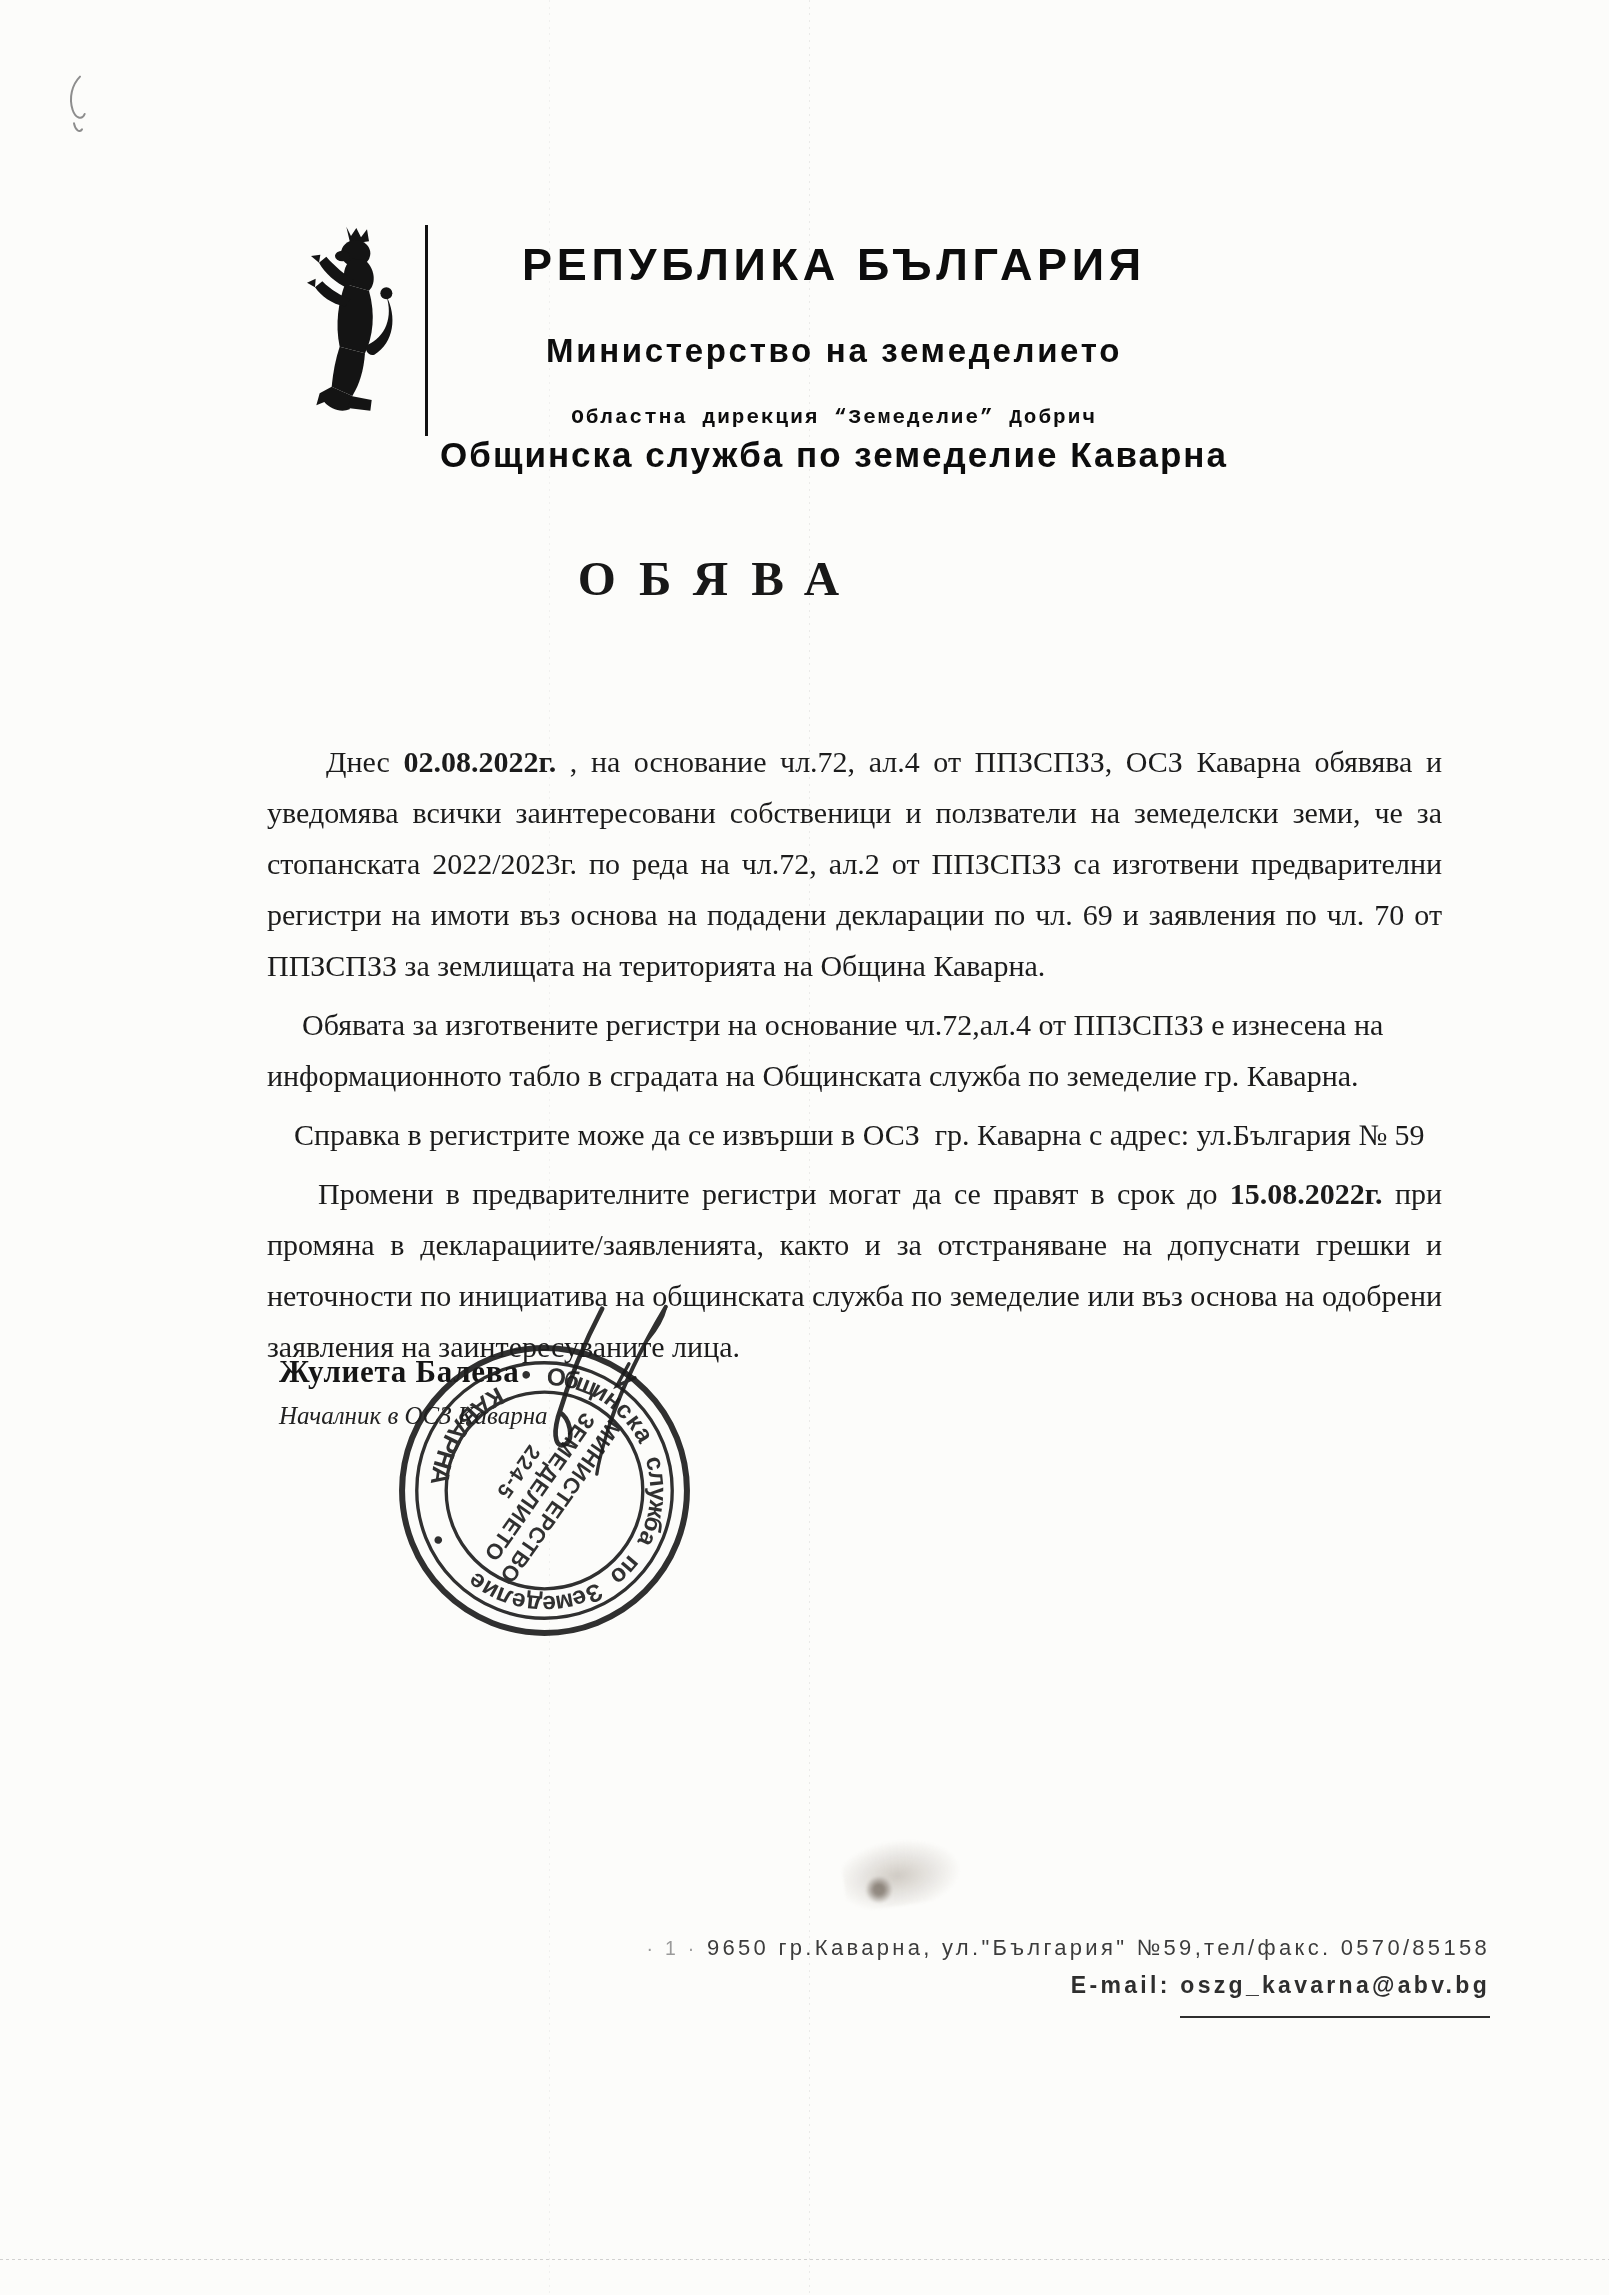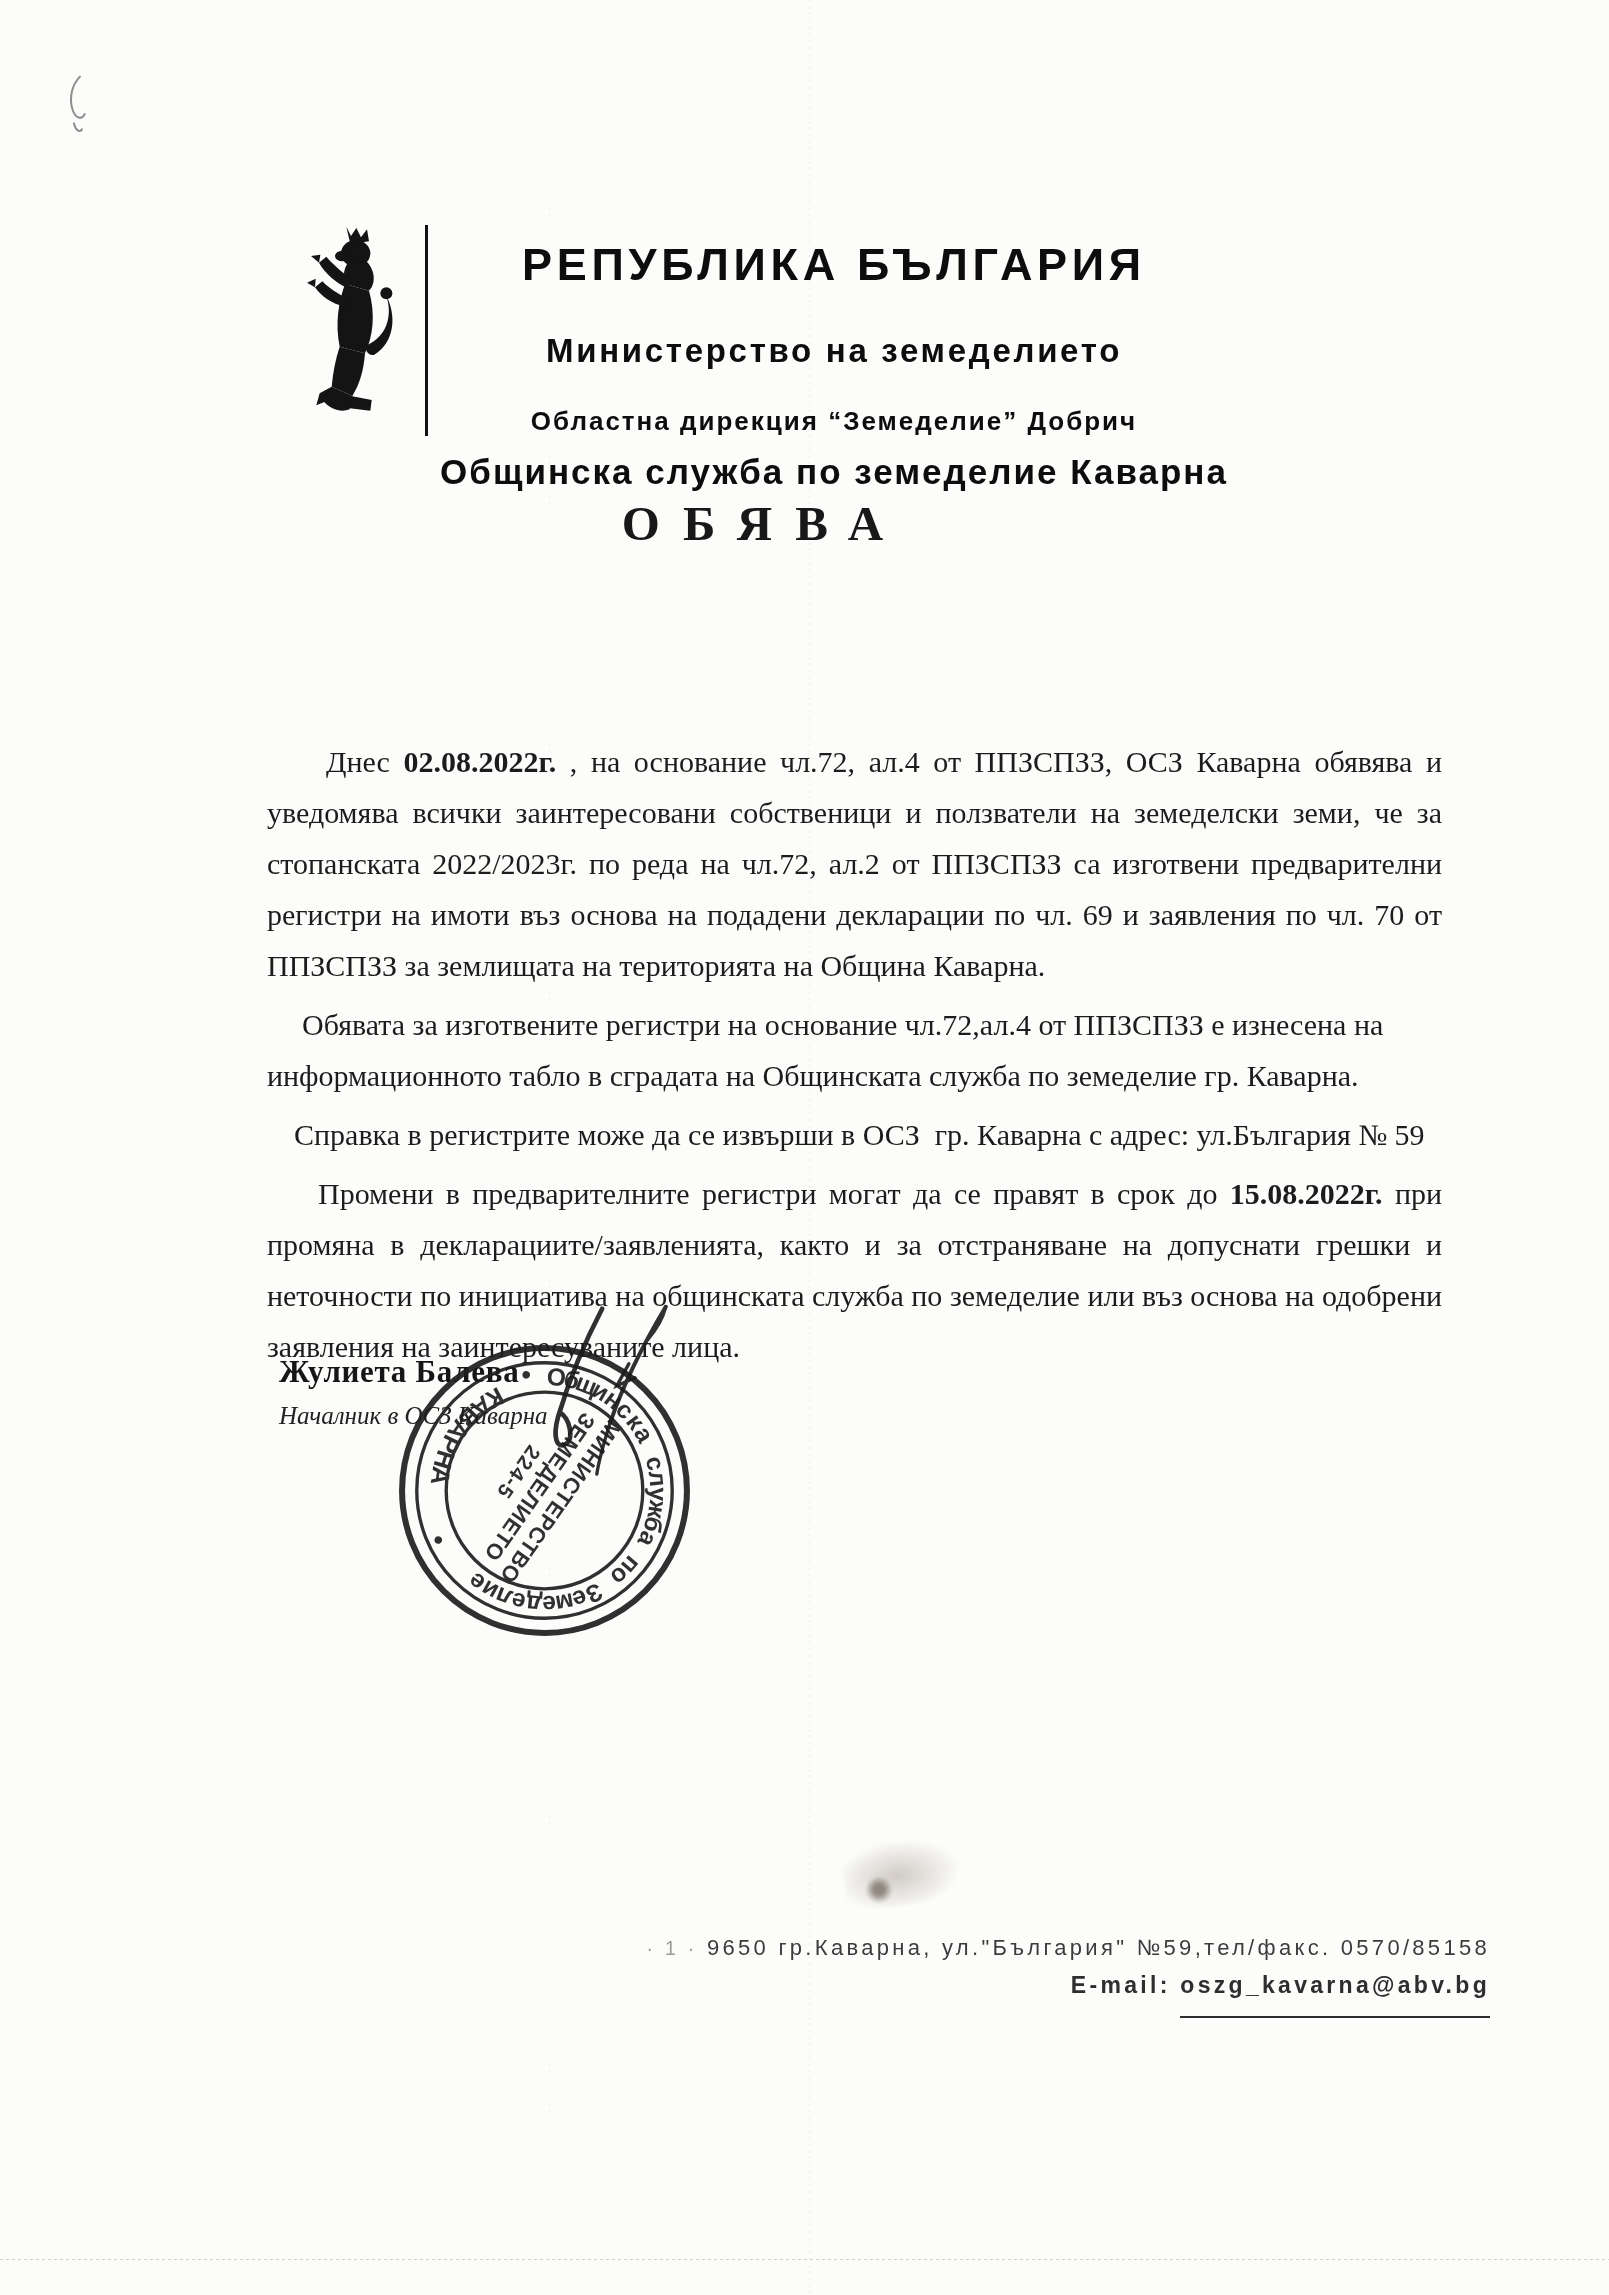--- a/index.html
+++ b/index.html
@@ -27,27 +27,27 @@
     filter:blur(1.3px);transform:rotate(-8deg);}
   
   .emblem{position:absolute;left:289px;top:221px;}
   .emblem-divider{position:absolute;left:425px;top:225px;width:3.3px;height:211px;background:#121212;}
   .header-text{
     position:absolute;left:428px;top:239px;width:812px;text-align:center;
     font-family:"Liberation Sans", sans-serif;font-weight:bold;color:#0d0d0d;
   }
   .republic{font-size:45px;letter-spacing:4.7px;margin-bottom:41px;}
   .ministry{font-size:33px;letter-spacing:2.7px;margin-bottom:36px;}
-  .directorate{font-size:26px;letter-spacing:2px;margin-bottom:15px;}
+  .directorate{font-size:21px;letter-spacing:2px;margin-bottom:6px;font-family:Liberation Mono, monospace;}
   .service{font-size:35px;letter-spacing:2px;}
   
   .doc-title{
-    position:absolute;top:495px;left:0;width:1417px;text-align:center;
+    position:absolute;top:550px;left:0;width:1417px;text-align:center;
     font-family:"Liberation Serif", serif;font-weight:bold;font-size:49px;
-    letter-spacing:23px;text-indent:23px;color:#181818;margin-left:44px;
+    letter-spacing:23px;text-indent:23px;color:#181818;
   }
   
   .body-text{position:absolute;left:267px;top:736px;width:1175px;
     font-size:30px;line-height:51px;color:#1c1c1c;}
   .body-text p{margin:0 0 8px 0;}
   .p1{text-indent:59px;text-align:justify;}
   .p2{text-indent:35px;}
   .p3{text-indent:27px;white-space:pre-wrap;}
   .p4{text-indent:51px;text-align:justify;}
   

